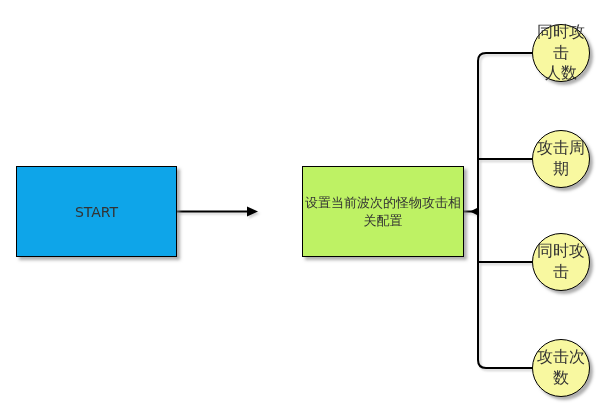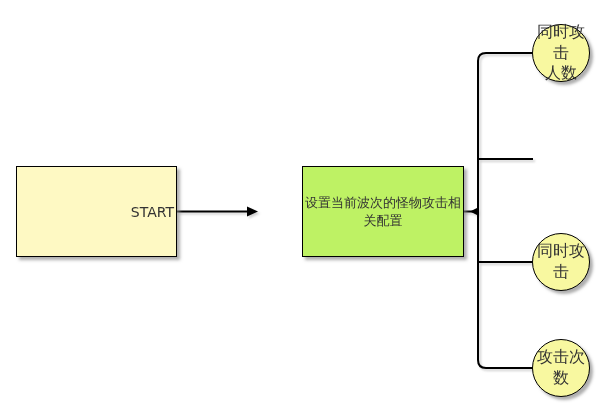--- a/index.html
+++ b/index.html
@@ -85,34 +85,37 @@
       <line x1="478" y1="262" x2="533" y2="262" stroke="#000000" stroke-width="2"></line>
       <polygon points="470,211.5 479,207 479,216" fill="#000000"></polygon>
     </g>
 
     <g>
       <line x1="478" y1="211.5" x2="430" y2="211.5" stroke="#000000" stroke-width="2"></line>
       <polygon points="421,211.5 432,206.5 432,216.5" fill="#000000"></polygon>
     </g>
   </svg>
 
-  <div class="node rect-node node-start" style="background-color: #fef9c3; justify-content: flex-end;">
+  <div class="node rect-node node-start" style="background-color: #0ea5e9;">
     <span class="node-label">START</span>
   </div>
 
   <div class="node rect-node node-config" style="background-color: #bef264; margin-left: 44px;">
     <span class="node-label">设置当前波次的怪物攻击相
 关配置</span>
   </div>
 
   <div class="node circle-node node-attr-0" style="background-color: rgb(248, 248, 160);">
     <span class="node-label">同时攻击
 人数</span>
   </div>
 
+  <div class="node circle-node node-attr-1" style="background-color: rgb(248, 248, 160);">
+    <span class="node-label">攻击周期</span>
+  </div>
 
   <div class="node circle-node node-attr-2" style="background-color: rgb(248, 248, 160);">
     <span class="node-label">同时攻击</span>
   </div>
 
   <div class="node circle-node node-attr-3" style="background-color: rgb(248, 248, 160);">
     <span class="node-label">攻击次数</span>
   </div>
 
 </div>

